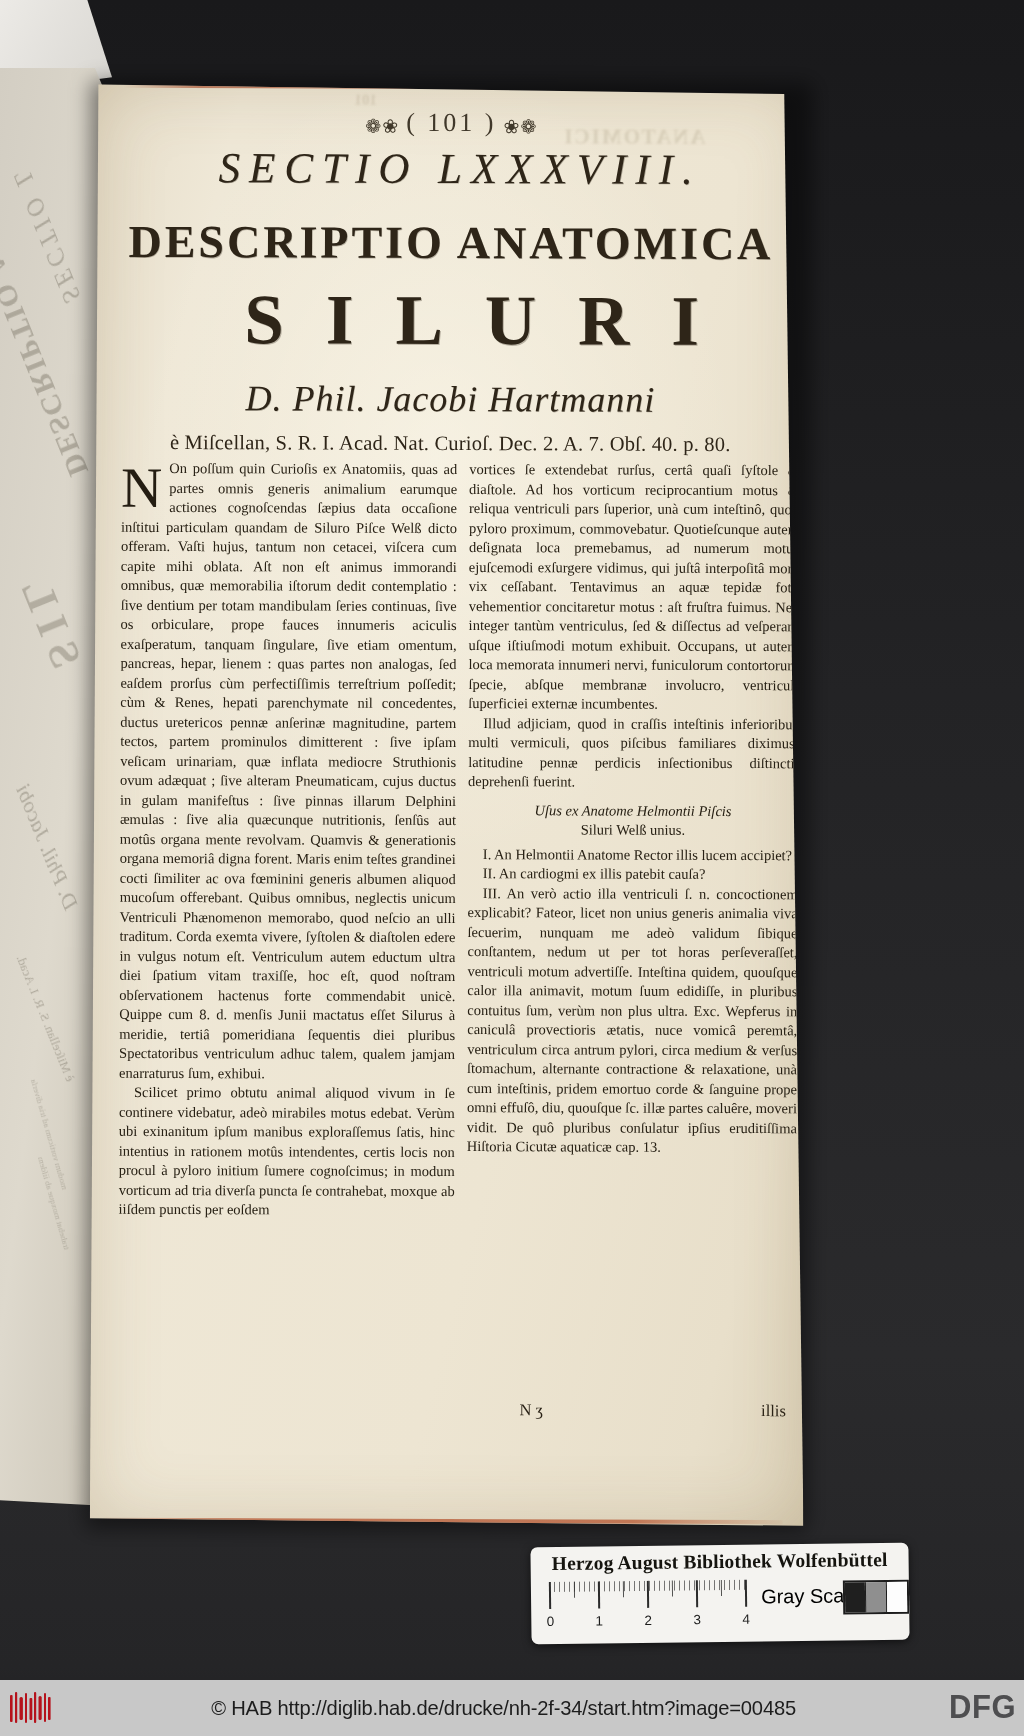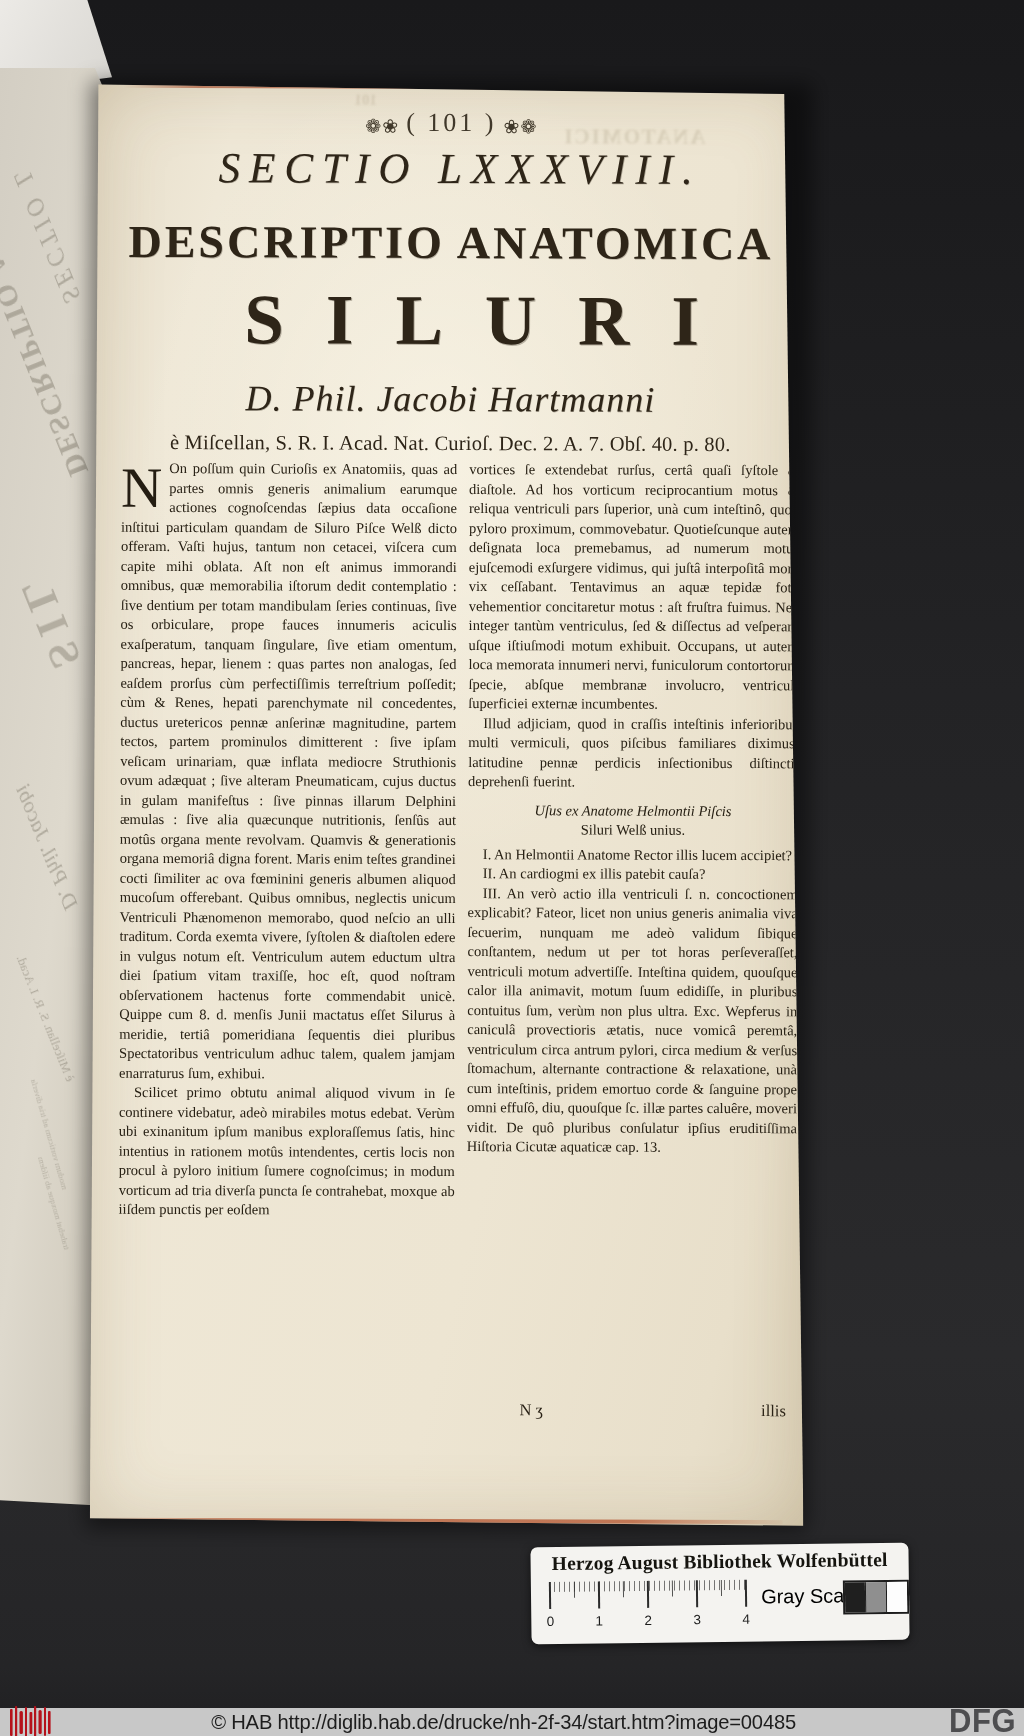--- a/index.html
+++ b/index.html
@@ -85,21 +85,21 @@
        transform:translateX(-50%);color:#1c1c1c;}
   .gs-label{position:absolute;left:218px;top:6px;font-family:"Liberation Sans",sans-serif;
        font-size:20px;color:#000000;}
   .swatch{position:absolute;left:300px;top:2px;width:62px;height:30px;display:flex;
        border:2.5px solid #1c1c1c;background:#fff;}
   .swatch span{flex:1;}
   .sw-black{background:#1f1f1f;}
   .sw-gray{background:#8f8f8f;border-left:1.5px solid #1c1c1c;border-right:1.5px solid #1c1c1c;}
   .sw-white{background:#fdfdfd;}
   
-  .bottom-bar{position:absolute;left:0;bottom:0;width:100%;height:28px;background:#c8c8c8;
+  .bottom-bar{position:absolute;left:0;bottom:0;width:100%;height:56px;background:#c8c8c8;
        display:flex;align-items:center;font-family:"Liberation Sans",sans-serif;}
   .hab-logo{margin-left:8px;width:50px;height:34px;flex:0 0 auto;}
   .copyright{margin:0 auto;font-size:21px;color:#1d1d1d;letter-spacing:-.2px;transform:scaleX(.96);}
   .dfg{margin-right:8px;font-size:31px;font-weight:700;color:#4e4e50;letter-spacing:.5px;
        transform:scaleY(1.05);}
 </style>
 </head>
 <body>
 
 <div class="stage">

